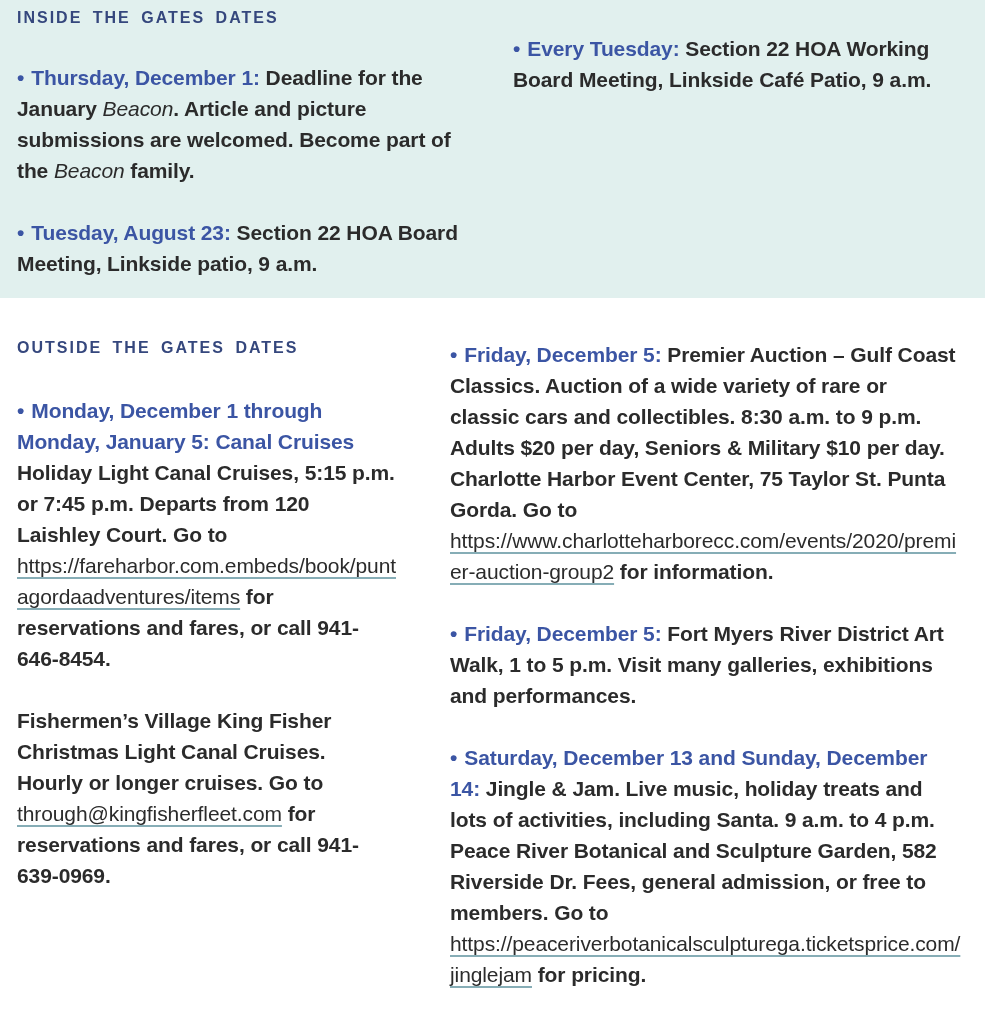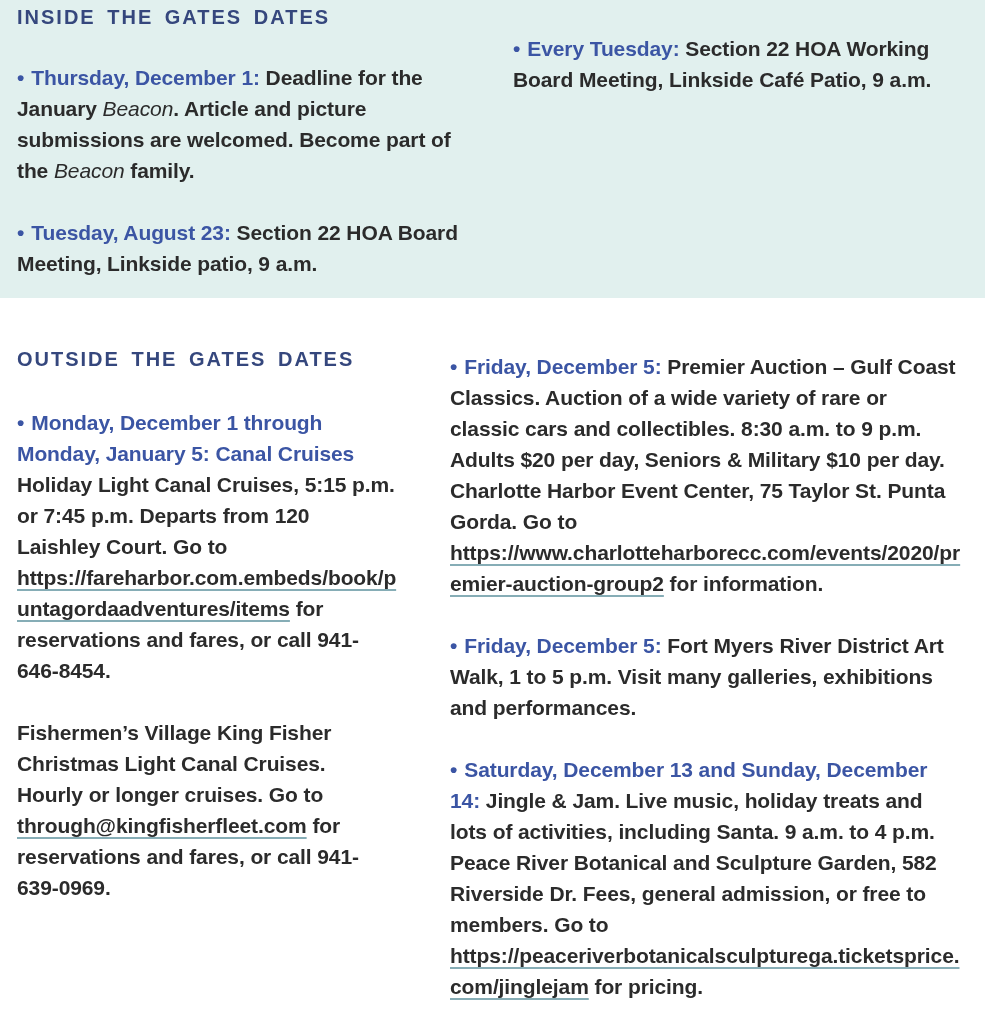--- a/index.html
+++ b/index.html
@@ -21,49 +21,49 @@
   .section{display:flex;width:100%;}
   .band{
     background:var(--band);
     height:298px;
     padding:4px 20px 0 17px;
     gap:51px;
     overflow:hidden;
   }
   .plain{
     height:726px;
-    padding:48px 18px 0 17px;
+    padding:36px 18px 0 17px;
     gap:53px;
     overflow:hidden;
   }
   .col{flex:0 0 auto;}
   .inside-left{width:445px;}
   .inside-right{width:452px;padding-top:29px;}
   .outside-left{width:380px;}
   .outside-right{width:512px;padding-top:5px;}
   .heading{
-    font-size:20px;
+    font-size:16px;
     line-height:27px;
     font-weight:700;
     color:var(--heading);
     letter-spacing:2px;
     word-spacing:4px;
     margin:0 0 31px 0;
   }
   .plain .heading{margin-bottom:34px;}
   .items{font-size:21px;line-height:31px;letter-spacing:-0.1px;}
   .item{margin:0 0 31px 0;}
   .item:last-child{margin-bottom:0;}
   .bullet{color:var(--date);font-weight:700;margin-right:7px;}
   .seg-date{color:var(--date);font-weight:700;}
   .seg-text{color:var(--body);font-weight:bold;}
   .seg-em{color:var(--body);font-style:italic;}
   a.seg-link{
     color:var(--body);
-    font-weight:700;
+    font-weight:400;
     text-decoration:underline;
     text-decoration-color:var(--underline);
     text-decoration-thickness:1.5px;
     text-underline-offset:4px;
     overflow-wrap:anywhere;
     cursor:pointer;
   }
 </style>
 </head>
 <body>

